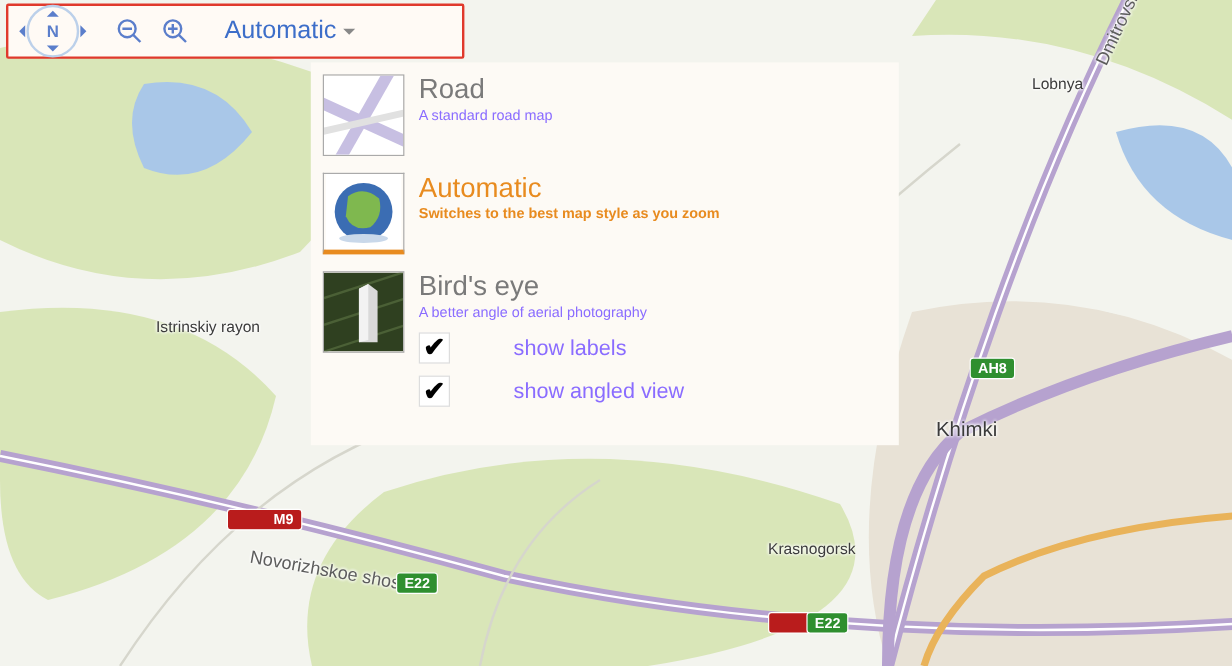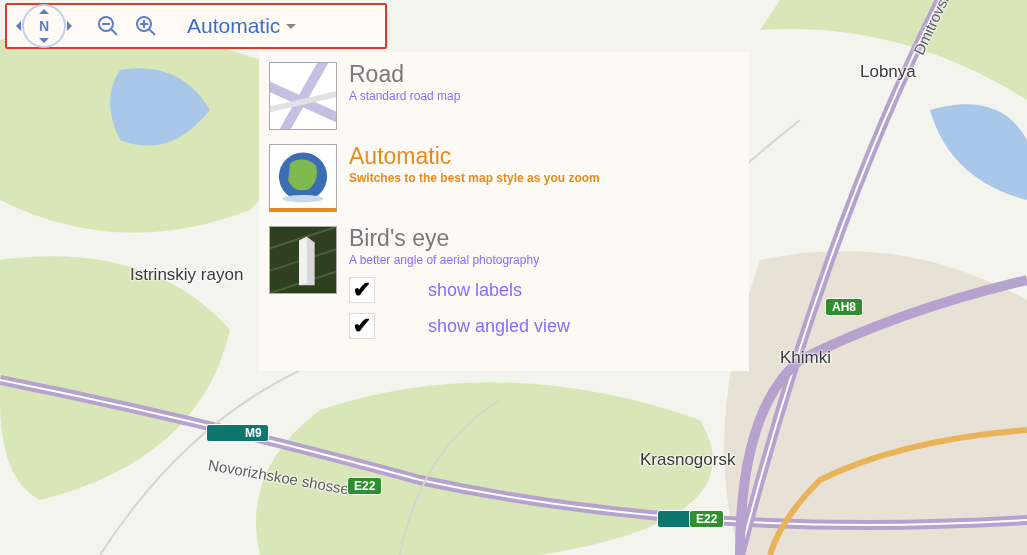--- a/index.html
+++ b/index.html
@@ -70,30 +70,30 @@
   .chk { display:flex; align-items:center; margin-bottom:10px; margin-left:0; }
   .chk-box {
     width:26px; height:26px; background:#fff; border:1px solid #ddd;
     display:flex; align-items:center; justify-content:center; margin-right:14px;
     font-size:22px; font-weight:bold;
   }
   .chk-label { color:#8a6cff; font-size:18px;margin-left:39px; }
 
   
   .map-label {
-    position:absolute; color:#3b3b3b; font-size:17px; white-space:nowrap;
+    position:absolute; color:#3b3b3b; font-size:13px; white-space:nowrap;
     text-shadow:0 0 3px #fff,0 0 3px #fff,0 0 3px #fff;
   }
   .road-label { color:#5d5d5d; font-size:15px; font-style:normal; }
   .shield {
     position:absolute; padding:1px 6px; font-size:12px; font-weight:bold;
-    border-radius:3px; color:#fff; text-shadow:none;margin-left:17px;
+    border-radius:3px; color:#fff; text-shadow:none;
   }
   .shield.green { background:#2f8f2f; border:1px solid #fff; }
-  .shield.blue  { background:#0f766e; border:1px solid #fff;padding-left:38px; }
+  .shield.blue  { background:#b91c1c; border:1px solid #fff;padding-left:38px; }
 </style>
 </head>
 <body>
 
 <div class="map-bg">
   <svg viewBox="0 0 1027 555" preserveAspectRatio="none">
     <rect width="1027" height="555" fill="#f3f4ee"></rect>
 
     <path d="M0 40 Q120 10 260 60 Q340 120 250 210 Q120 260 0 200 Z" fill="#d9e6b8"></path>
     <path d="M0 260 Q150 240 230 330 Q200 460 40 500 Q0 480 0 400 Z" fill="#d9e6b8"></path>

